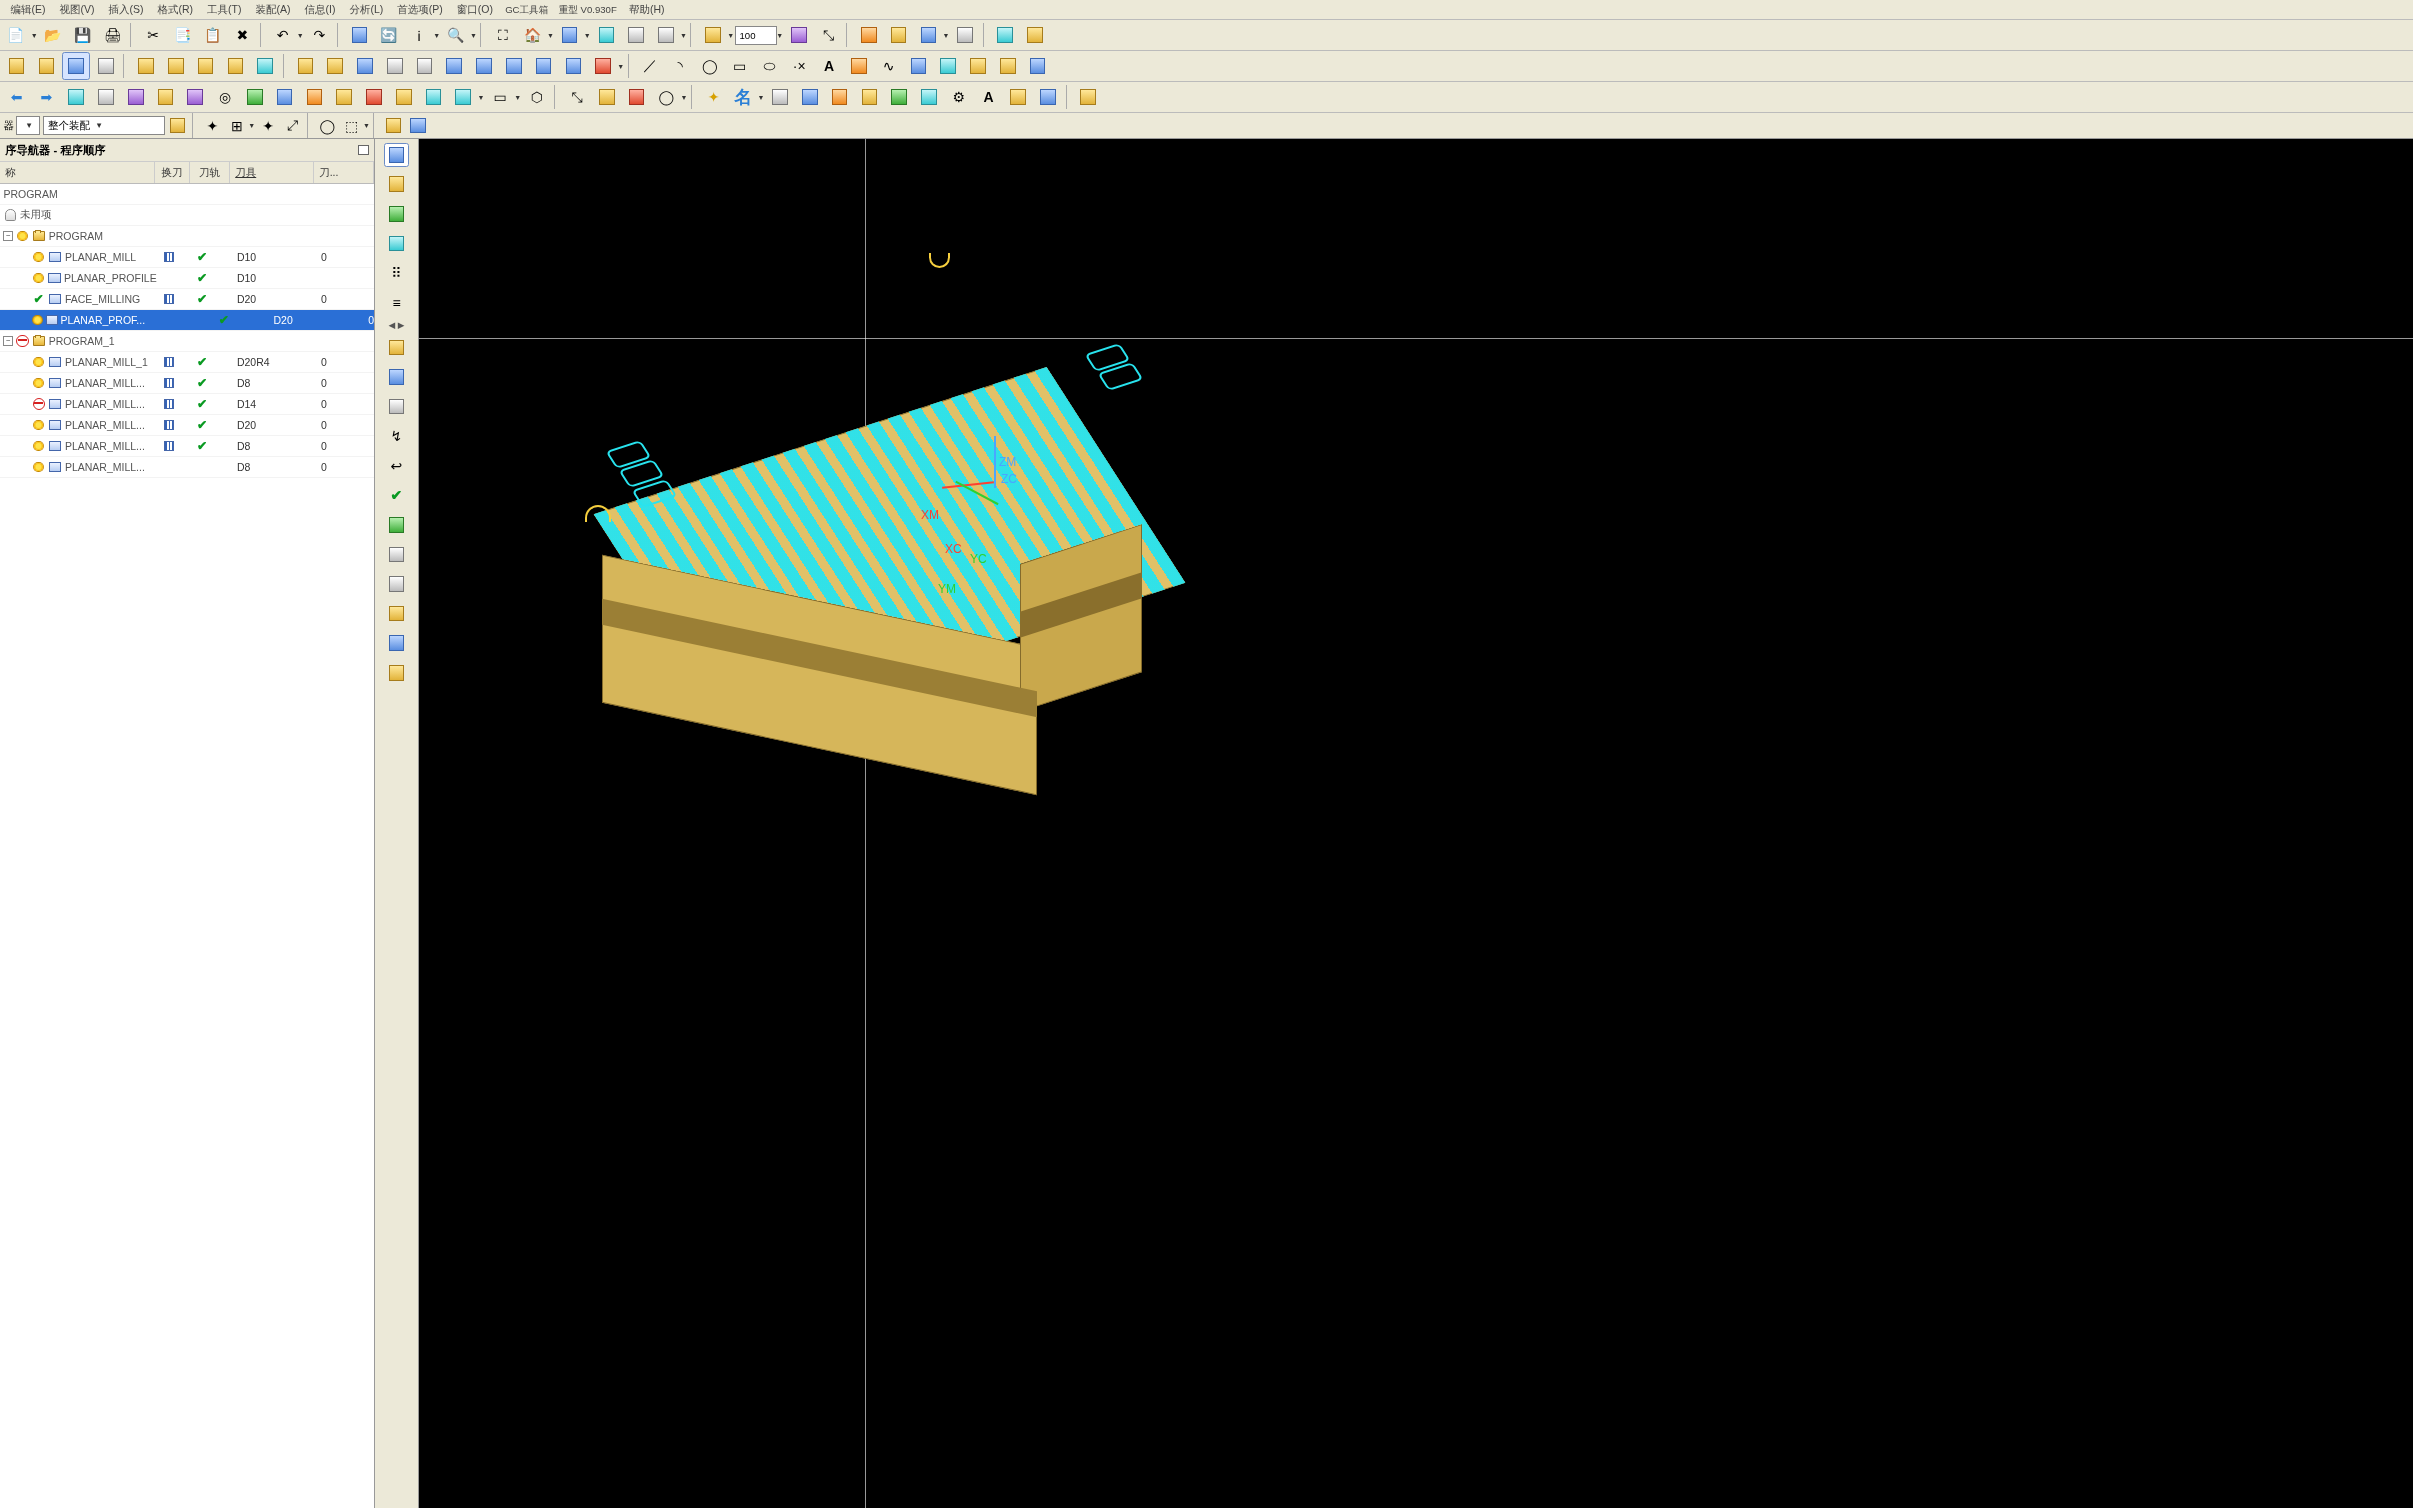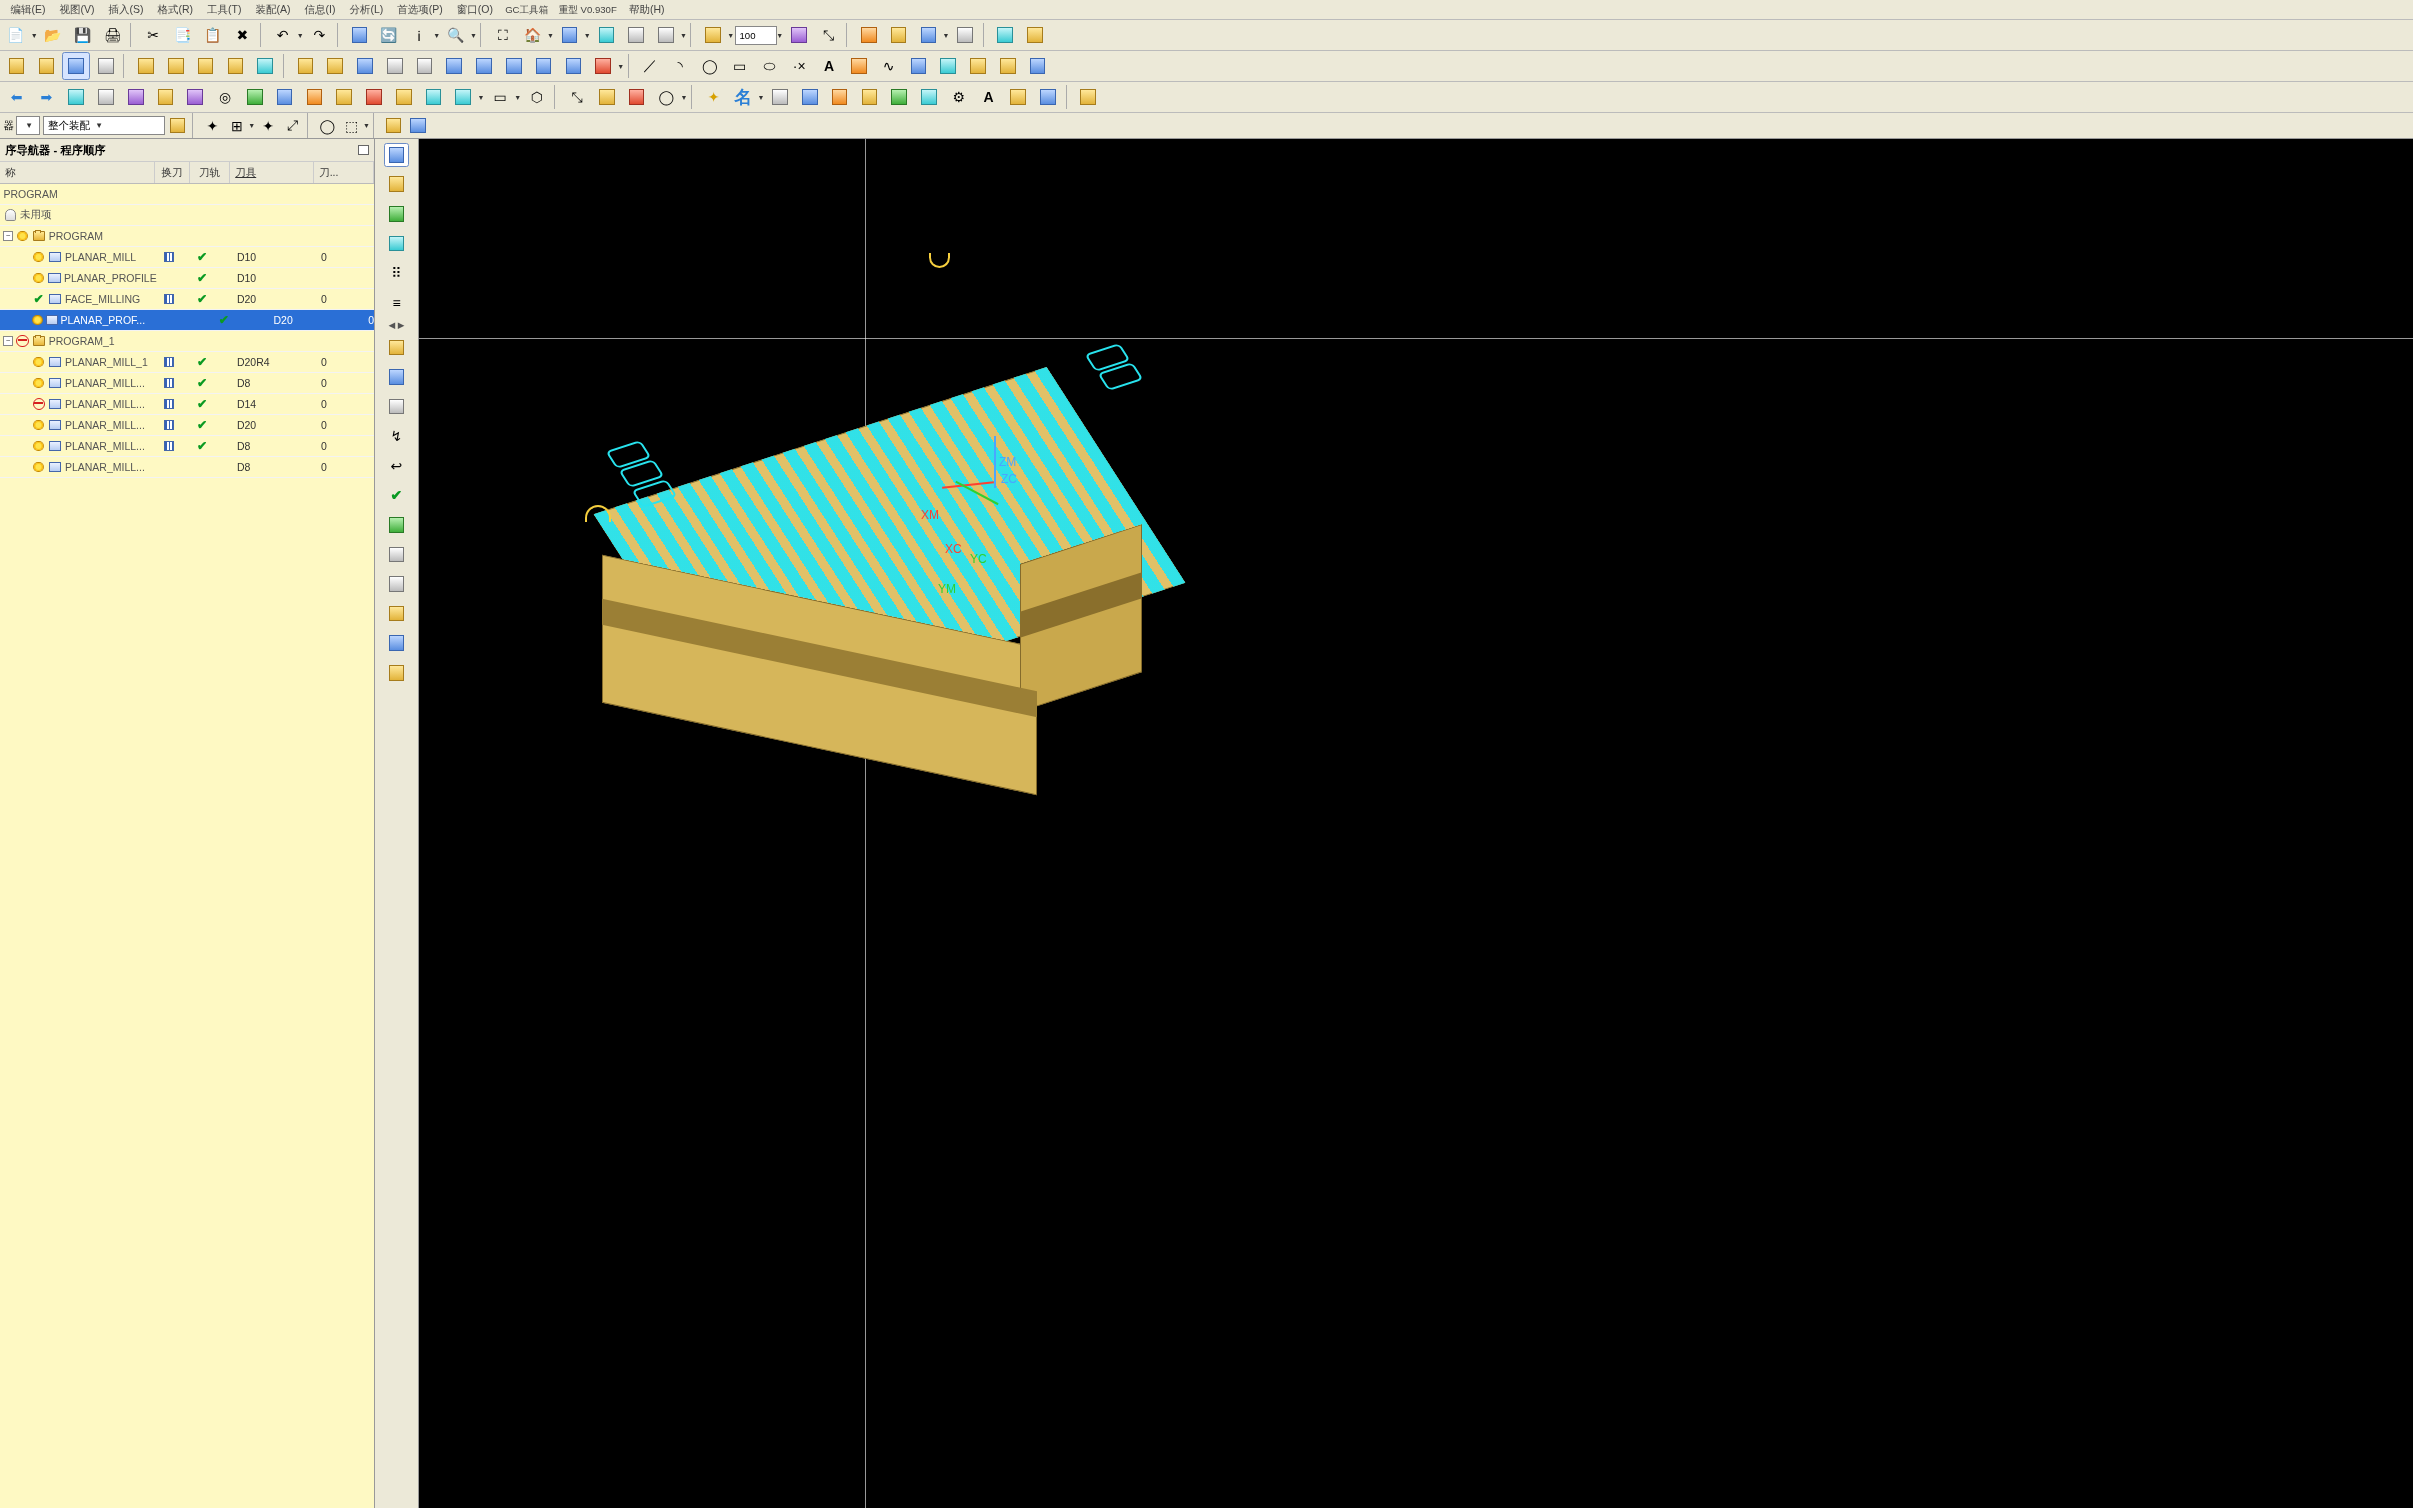--- a/index.html
+++ b/index.html
@@ -19,21 +19,21 @@
 .sep { width: 5.2px; height: 24.4px; border-left: 0.9px solid #aaa; margin: 0 2.6px; }
 .dd-arrow { width: 8.7px; display: flex; align-items: center; justify-content: center; font-size: 7px; color: #333; margin-left: -1.7px; }
 .number-input { width: 42px; height: 19px; border: 0.9px solid #888; background: #fff; font-size: 9.6px; padding: 1.7px 3.5px; }
 .combo { height: 19px; border: 0.9px solid #888; background: #fff; font-size: 10.5px; padding: 1.7px 3.5px; display: flex; align-items: center; }
 .combo .arrow { margin-left: 5.2px; font-size: 7.8px; color: #333; }
 
 
 .main { flex: 1; display: flex; overflow: hidden; border-top: 0.9px solid #999; }
 
 
-.navigator { width: 375px; display: flex; flex-direction: column; border-right: 1.7px solid #999; background: #fef9c3; }
+.navigator { width: 375px; display: flex; flex-direction: column; border-right: 1.7px solid #999; background: #ffffff; }
 .nav-header { display: flex; align-items: center; justify-content: space-between; padding: 3.5px 5.2px; background: #ece9d8; border-bottom: 0.9px solid #ccc; font-size: 11.3px; font-weight: bold; }
 .nav-header .box { width: 10.5px; height: 10.5px; border: 0.9px solid #666; background: #fff; }
 
 .table-head { display: flex; background: #ece9d8; border-bottom: 0.9px solid #bbb; font-size: 10.5px; color: #333; }
 .table-head .th { padding: 3.5px 5.2px; border-right: 0.9px solid #ccc; }
 .th-name { width: 155px; }
 .th-hdao { width: 35px; text-align: center; }
 .th-dg { width: 40px; text-align: center; }
 .th-dj   { width: 84px; text-decoration: underline; }
 .th-d    { flex: 1; }

